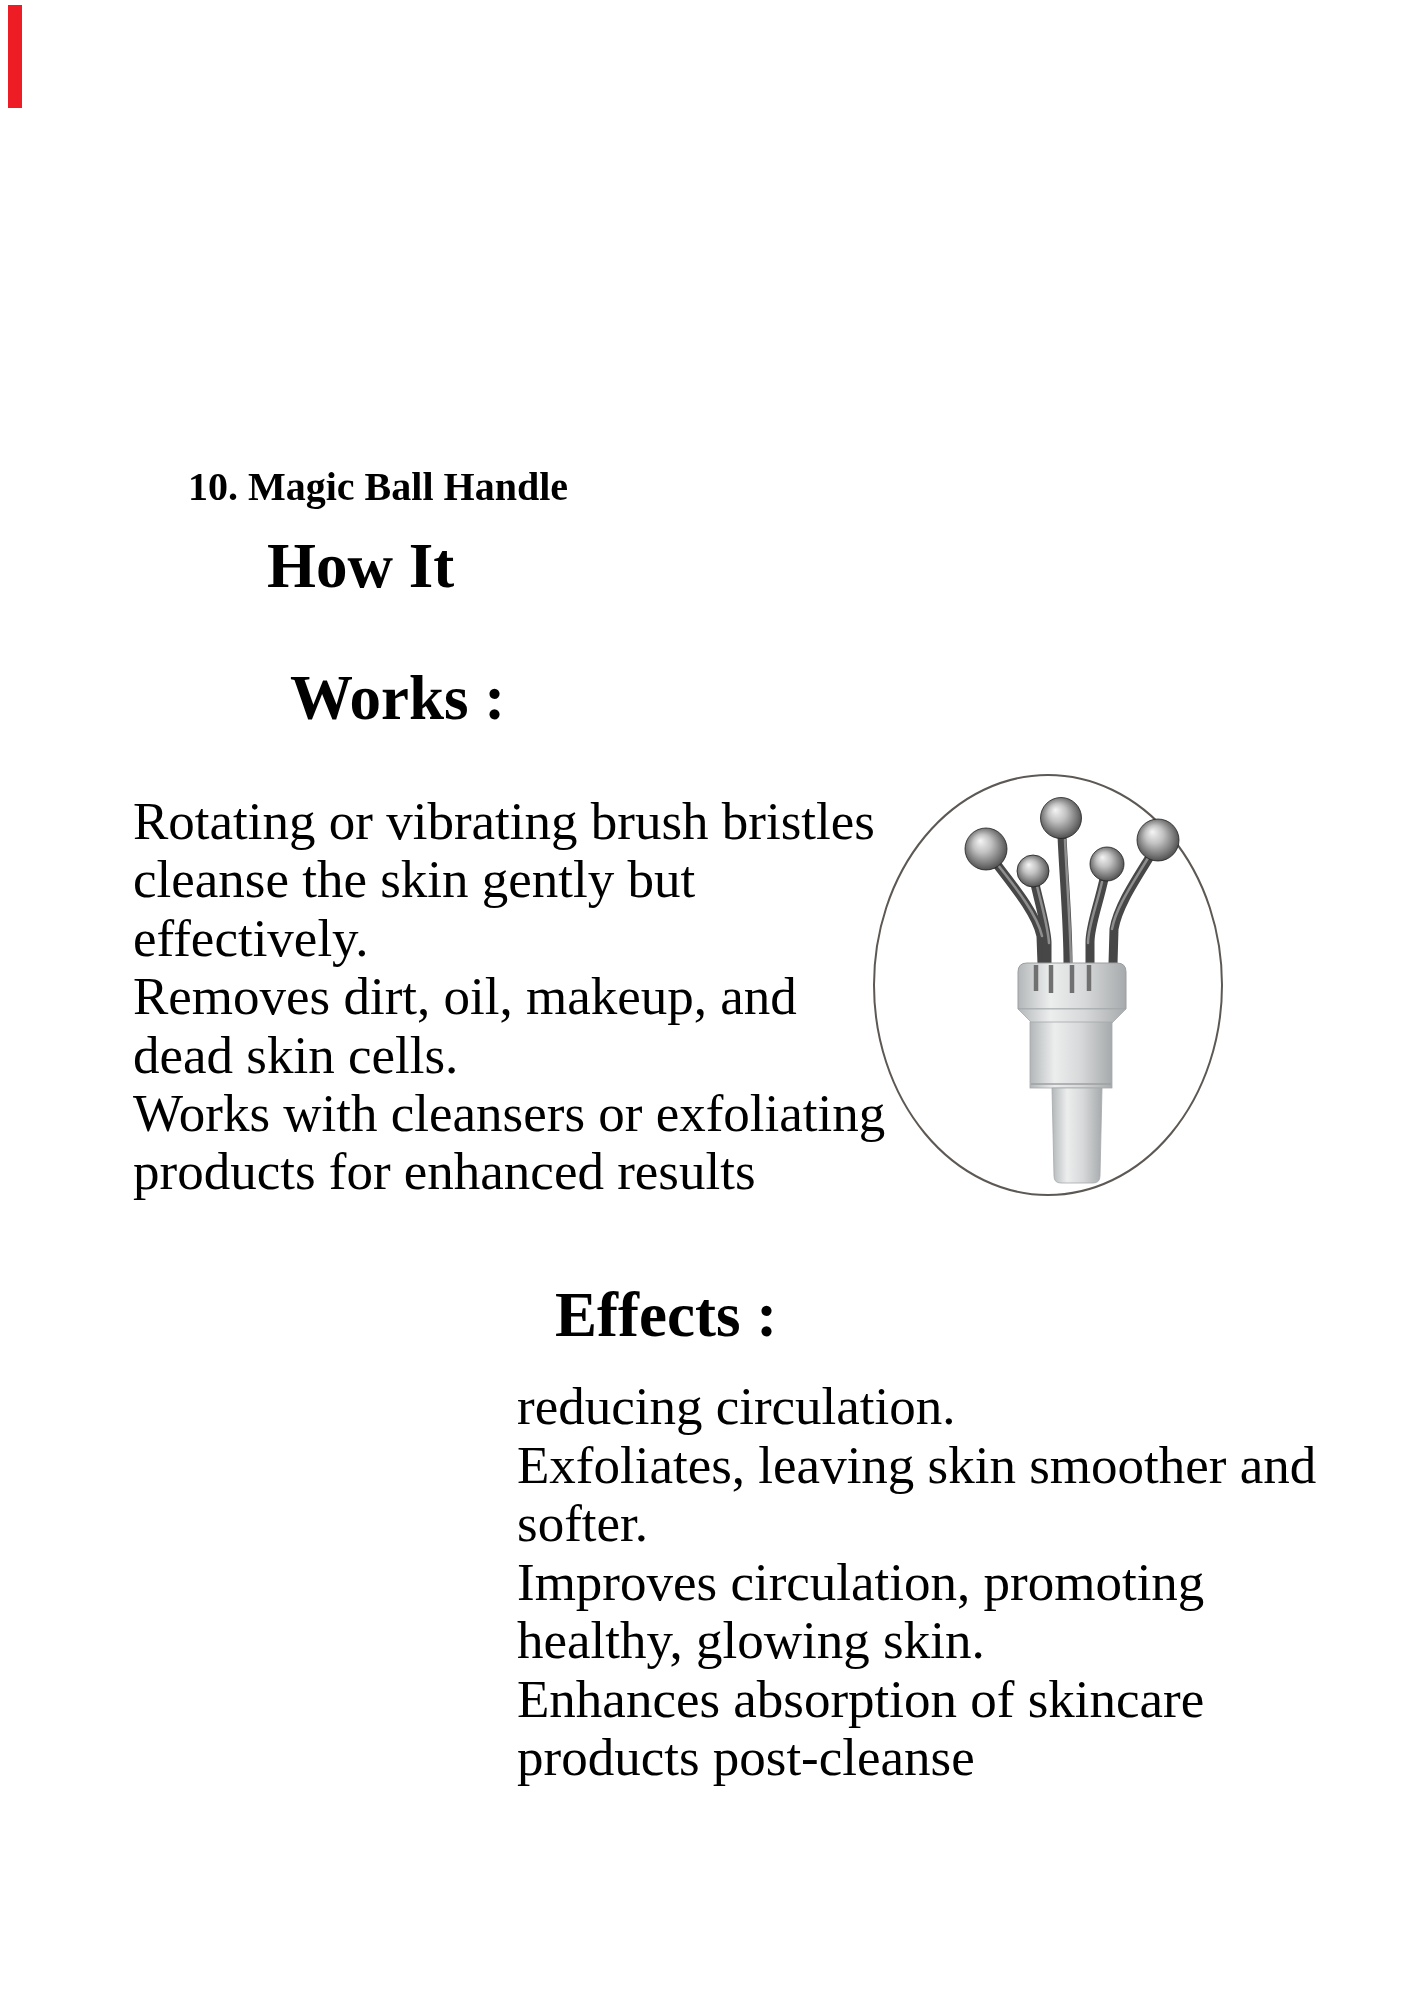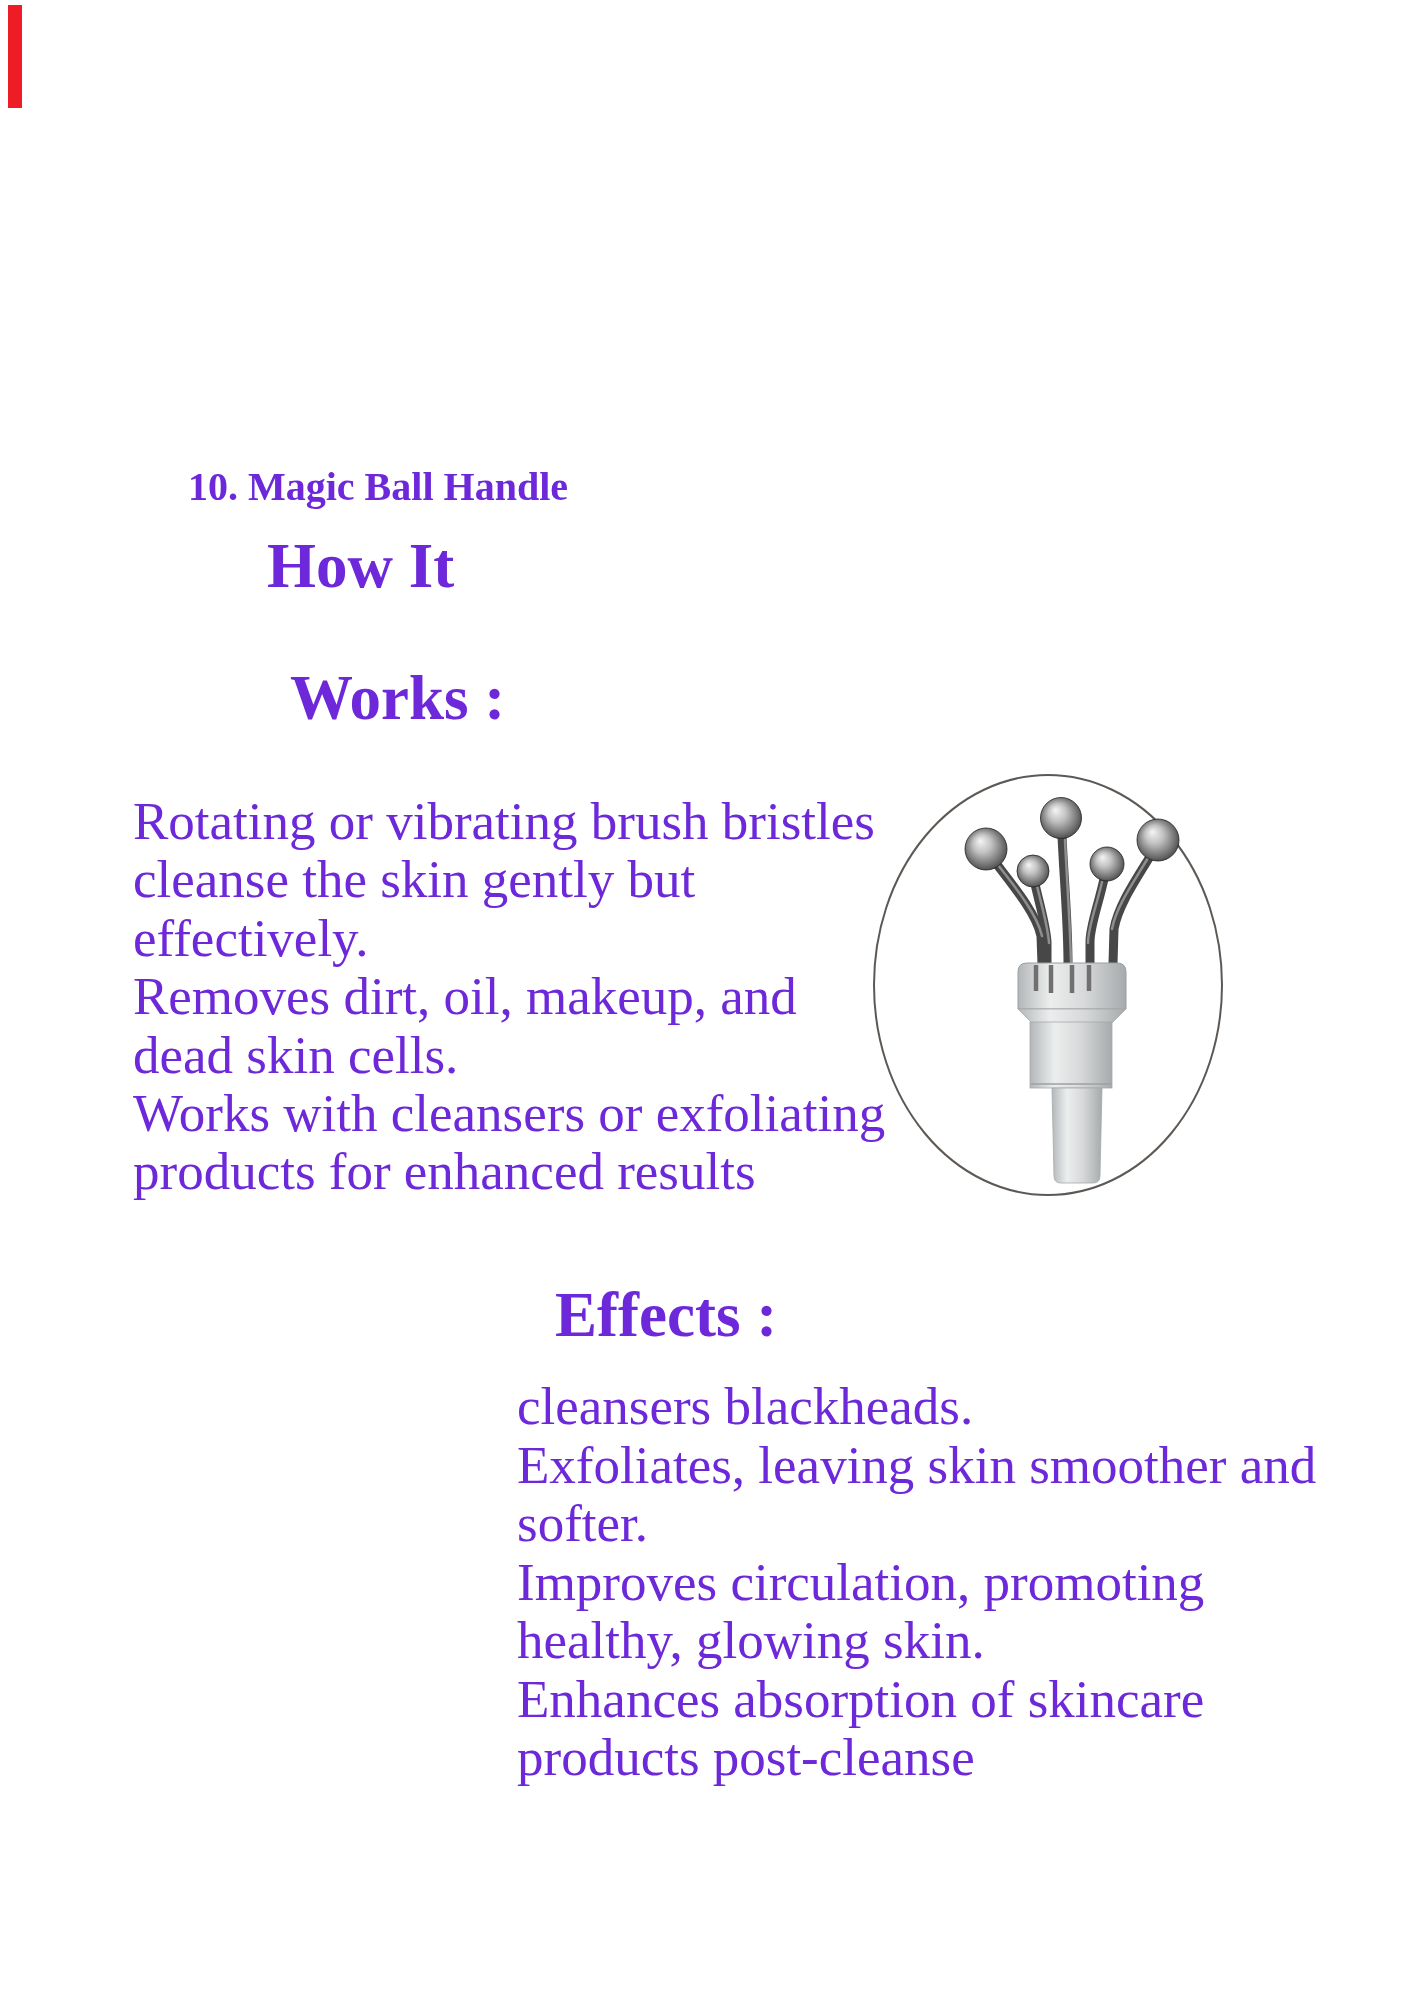--- a/index.html
+++ b/index.html
@@ -3,21 +3,21 @@
 <meta charset="utf-8">
 <style>
   html, body { margin: 0; padding: 0; background: #ffffff; }
   #page {
     position: relative;
     width: 1414px;
     height: 1800px;
     background: #ffffff;
     overflow: hidden;
     font-family: "Liberation Serif", "DejaVu Serif", serif;
-    color: #6d28d9;
+    color: #000000;
   }
   .abs { position: absolute; }
 
   .corner-mark { left: 8px; top: 5px; }
 
   .section-heading {
     left: 188px; top: 467px;
     font-size: 40px; font-weight: bold; line-height: 1;
     white-space: nowrap;
   }
@@ -116,21 +116,21 @@
       <path d="M168,309 h108 l-14,14 h-80 z" fill="url(#gradHandle)" stroke="#a6a9ab" stroke-width="0.8"></path>
       <rect x="180" y="322" width="82" height="66" fill="url(#gradHandle)" stroke="#a6a9ab" stroke-width="0.8"></rect>
       <line x1="181" y1="384" x2="261" y2="384" stroke="#9ea1a3" stroke-width="1.5"></line>
       <path d="M202,388 h50 l-2,88 q0,7 -7,7 h-32 q-7,0 -7,-7 z" fill="url(#gradHandle)" stroke="#a6a9ab" stroke-width="0.8"></path>
     </g>
   </svg>
 
   <div class="abs big-title effects-title">Effects :</div>
 
   <div class="abs body-par effects-par">
-    <div>cleansers blackheads.</div>
+    <div>reducing circulation.</div>
     <div>Exfoliates, leaving skin smoother and</div>
     <div>softer.</div>
     <div>Improves circulation, promoting</div>
     <div>healthy, glowing skin.</div>
     <div>Enhances absorption of skincare</div>
     <div>products post-cleanse</div>
   </div>
 
 </div>
 

